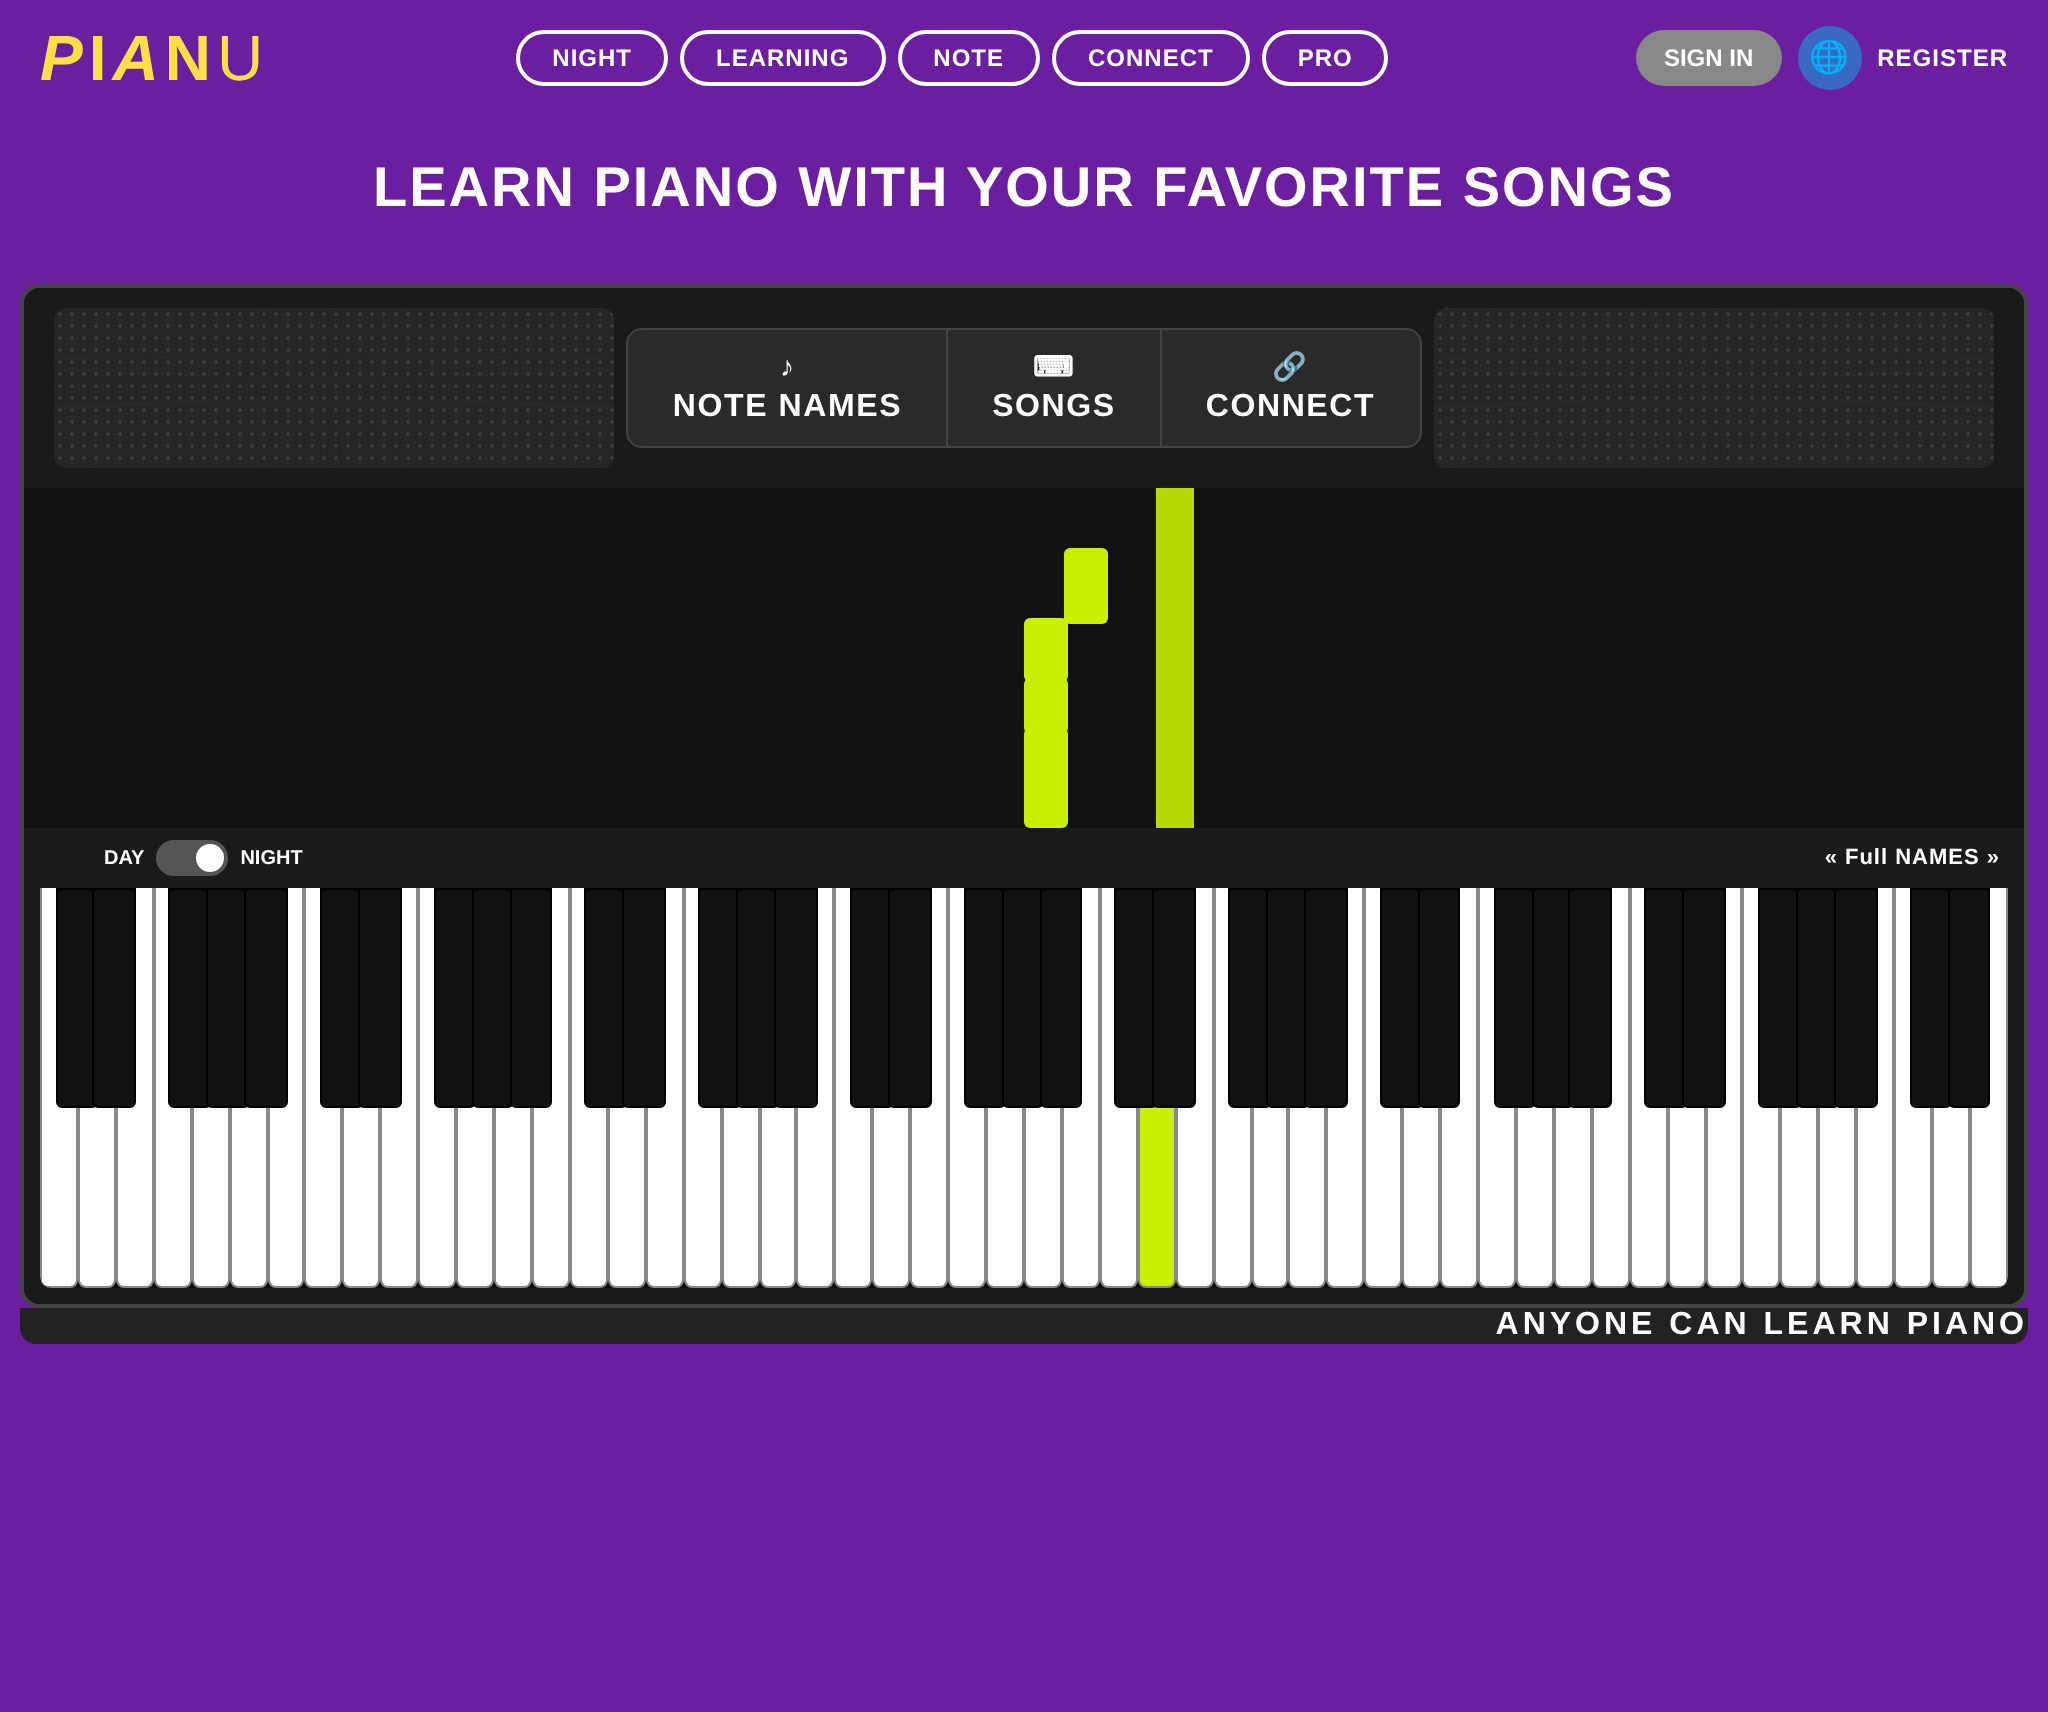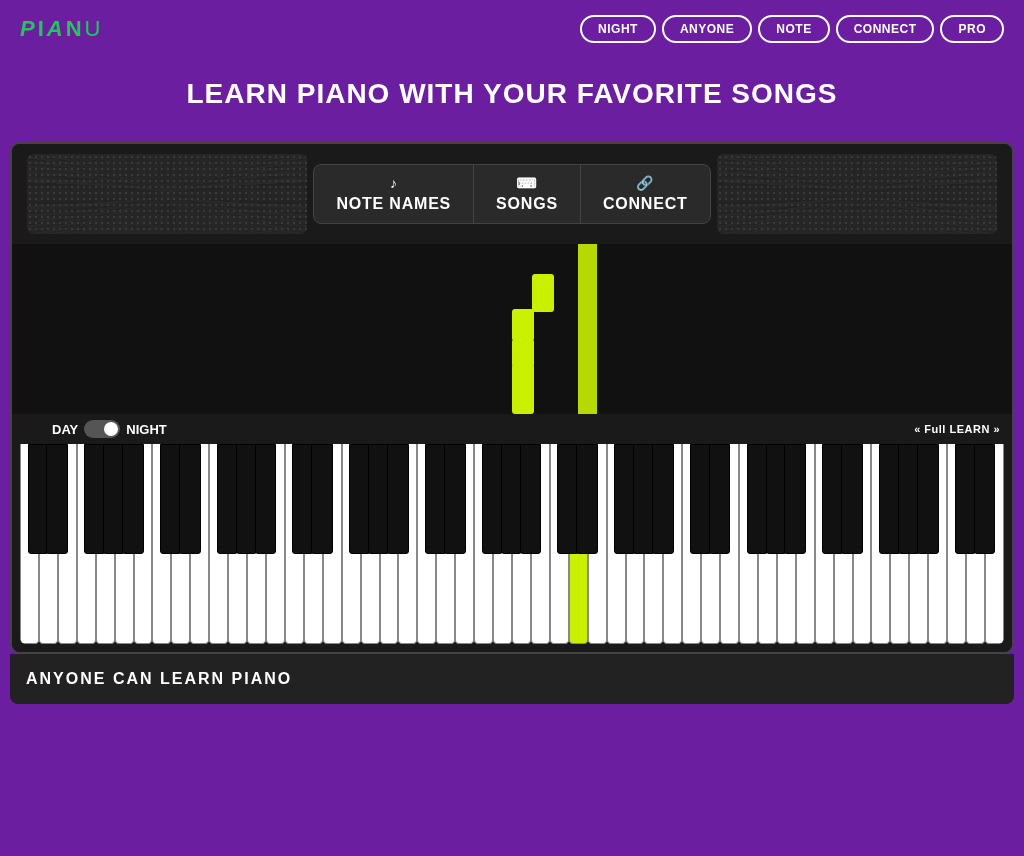--- a/index.html
+++ b/index.html
@@ -186,21 +186,21 @@
       justify-content: space-between;
       align-items: center;
       padding: 6px 12px;
       background: #1a1a1a;
     }
     .day-night {
       display: flex;
       align-items: center;
       gap: 6px;
       color: white;
-      font-size: 13px;
+      font-size: 10px;
       font-weight: bold;
       padding-left: 28px;
     }
     .toggle-switch {
       width: 36px;
       height: 18px;
       background: #555;
       border-radius: 9px;
       position: relative;
       cursor: pointer;
@@ -273,22 +273,21 @@
       border-radius: 0 0 3px 3px;
       border: 1px solid #000;
       cursor: pointer;
       pointer-events: all;
       z-index: 2;
     }
 
     
     .bottom-banner {
       background: #222;
-      text-align: left;
-      padding: 16px;
+      text-align: right;
       margin: 0 10px;
       border-radius: 0 0 8px 8px;
     }
     .bottom-banner-text {
       color: white;
       font-size: 16px;
       font-weight: bold;
       letter-spacing: 2px;
     }
 
@@ -299,31 +298,36 @@
       background-image: radial-gradient(circle, #3a3a3a 1px, transparent 1px);
       background-size: 6px 6px;
       border-radius: 6px;
     }
   </style>
 </head>
 <body>
 
 <header class="header">
   <div class="logo">
-    <span style="color:#22c55e; font-size:22px; font-weight:900; letter-spacing:3px;">
+    <span style="color:#fde047; font-size:32px; font-weight:900; letter-spacing:3px;">
       <span style="font-style:italic;">P</span>i<span style="font-style:italic;">A</span>n<span style="font-weight:400;">U</span>
     </span>
   </div>
   <nav class="nav">
     <button class="nav-btn">NIGHT</button>
-    <button class="nav-btn">ANYONE</button>
+    <button class="nav-btn">LEARNING</button>
     <button class="nav-btn">NOTE</button>
     <button class="nav-btn">CONNECT</button>
     <button class="nav-btn">PRO</button>
   </nav>
+  <div class="auth-area">
+    <button class="sign-in-btn">SIGN IN</button>
+    <div class="globe-icon">🌐</div>
+    <button class="register-btn">REGISTER</button>
+  </div>
 </header>
 
 <section class="hero">
   <h1 class="hero-title">LEARN PIANO WITH YOUR FAVORITE SONGS</h1>
 </section>
 
 <div class="piano-container">
 
   <div class="piano-header">
     <div class="speaker-left">
@@ -358,21 +362,21 @@
     </div>
 
   <div class="piano-controls-row">
     <div class="day-night">
       <span>DAY</span>
       <div class="toggle-switch">
         <div class="toggle-knob"></div>
       </div>
       <span>NIGHT</span>
     </div>
-    <button class="full-piano-btn">« Full LEARN »</button>
+    <button class="full-piano-btn">« Full NAMES »</button>
   </div>
 
   <div class="piano-keys">
     <div class="keys-wrapper" id="keys-wrapper">
       <div class="white-keys" id="white-keys">
           <div class="white-key"></div>
           <div class="white-key"></div>
           <div class="white-key"></div>
           <div class="white-key"></div>
           <div class="white-key"></div>

